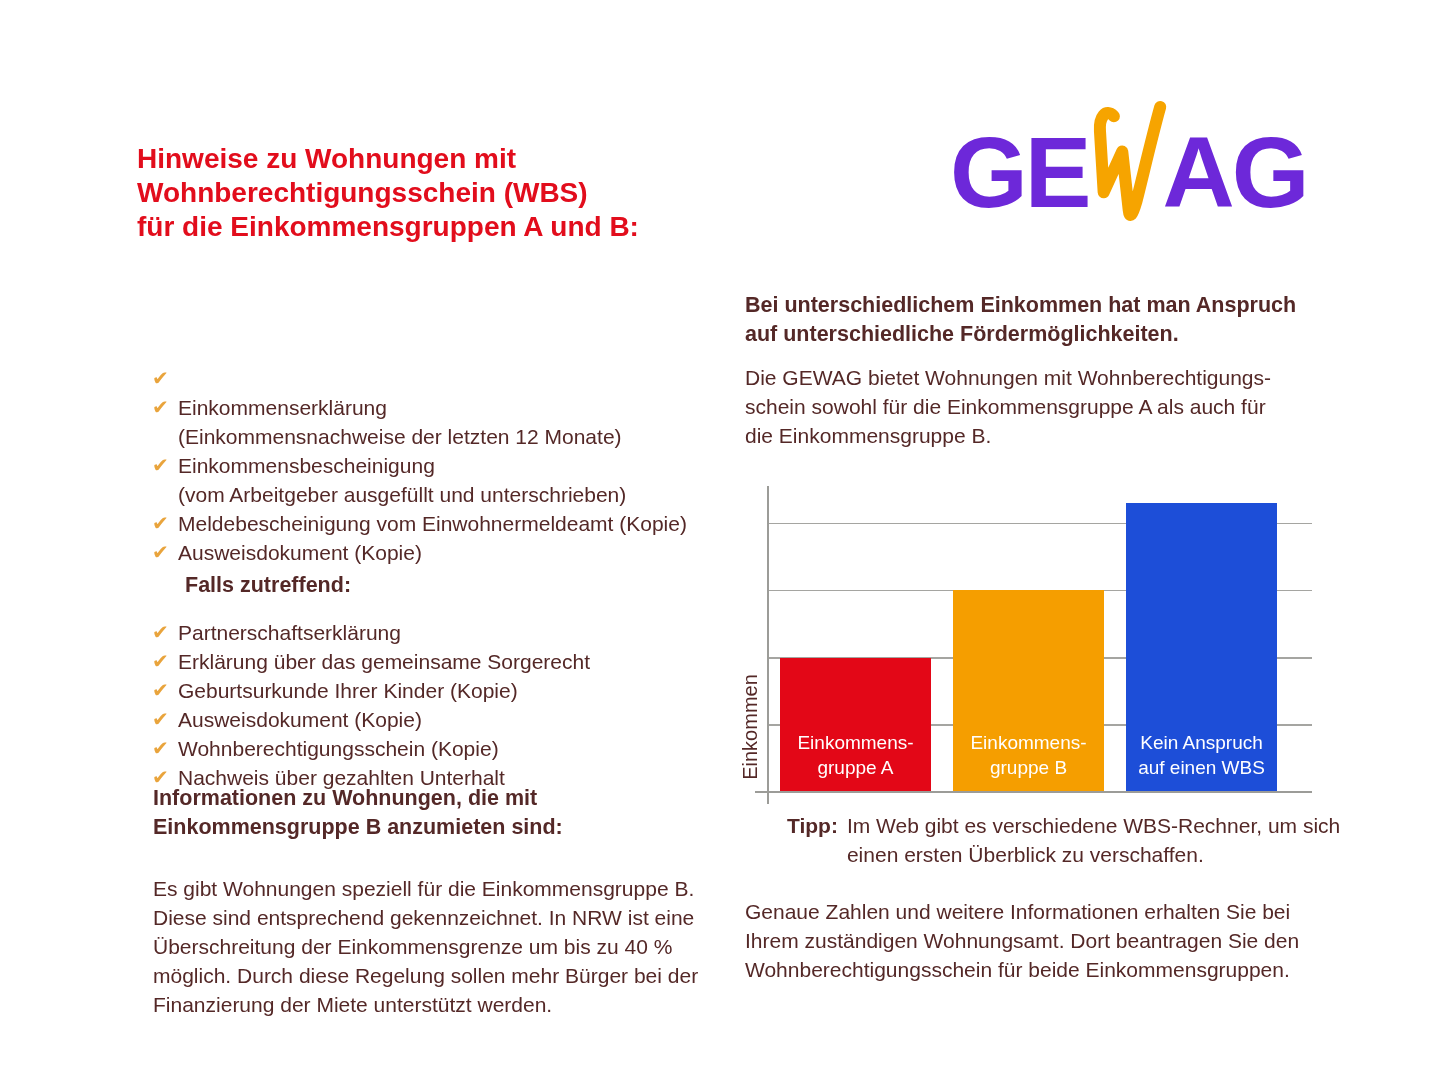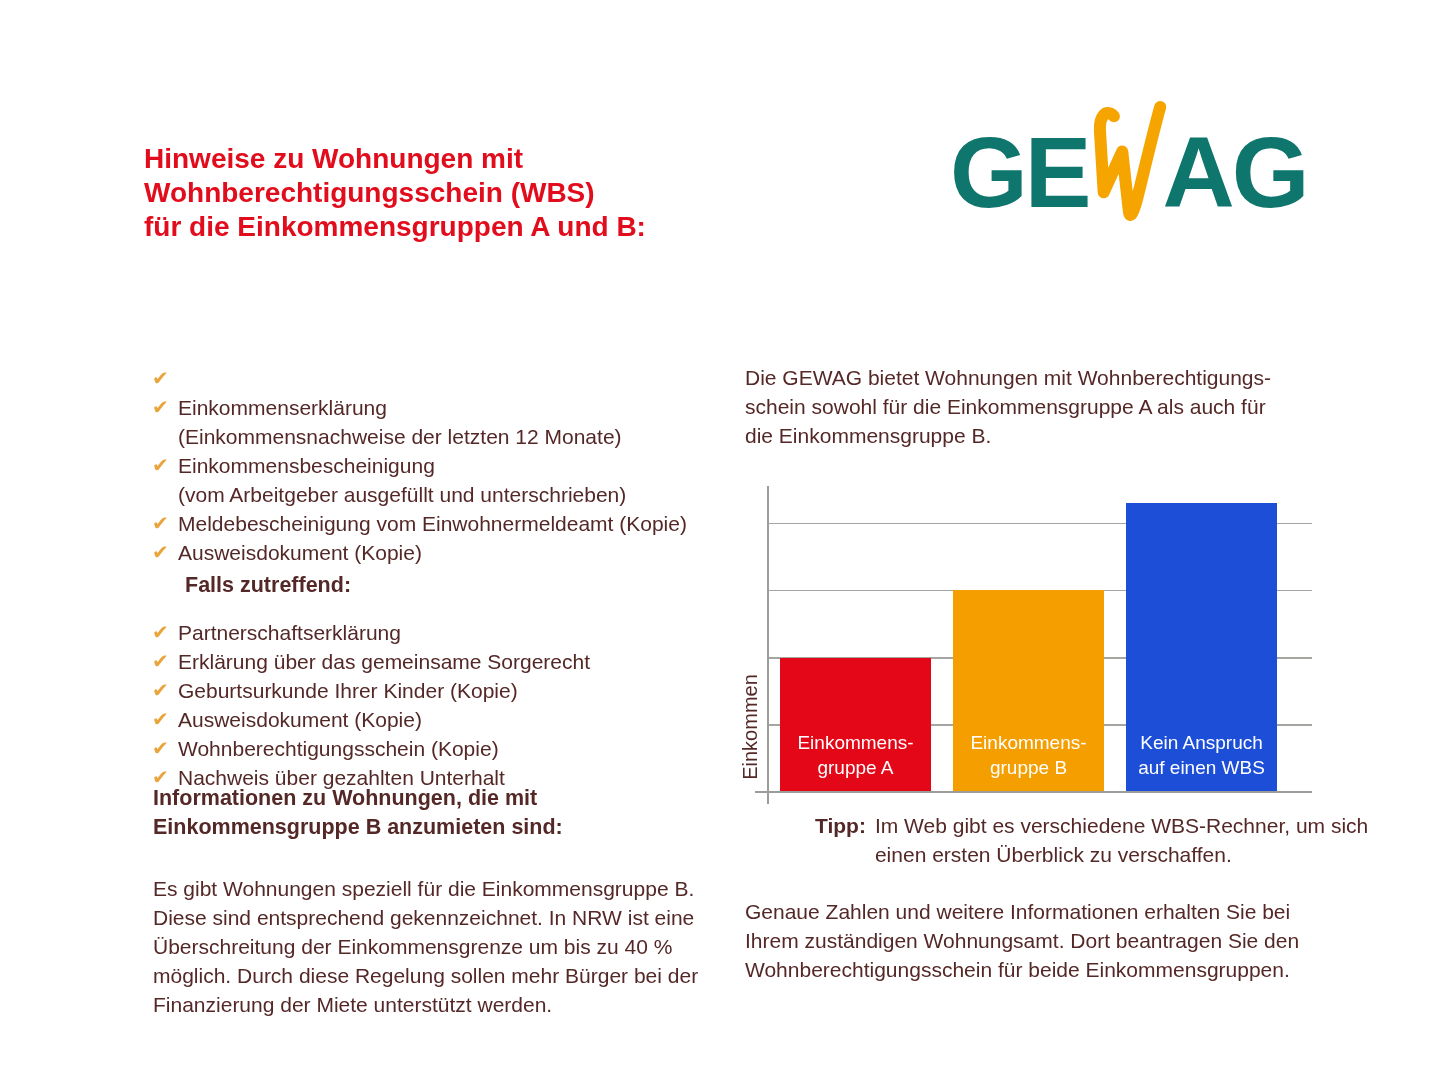--- a/index.html
+++ b/index.html
@@ -3,26 +3,26 @@
 <meta charset="utf-8">
 <style>
   html,body{margin:0;padding:0;background:#fff;}
   .page{
     position:relative;width:1440px;height:1083px;background:#ffffff;overflow:hidden;
     font-family:"Liberation Sans",sans-serif;color:#542827;
   }
   .pre{white-space:pre-line;}
   
   .doc-title{
-    position:absolute;left:144px;top:142px;
+    position:absolute;left:137px;top:142px;
     font-size:28px;font-weight:bold;line-height:34px;color:#e20d1c;white-space:pre-line;
   }
   
   .logo{position:absolute;left:950px;top:126px;display:flex;align-items:flex-start;}
-  .logo-word{font-weight:bold;font-size:100px;line-height:1;letter-spacing:-3px;color:#0f766e;margin-top:-4px;}
+  .logo-word{font-weight:bold;font-size:100px;line-height:1;letter-spacing:-3px;color:#6d28d9;margin-top:-4px;}
   .logo-w{width:102px;height:152px;margin:-32px -14px 0 -14px;flex:0 0 auto;}
   
   .s-heading{position:absolute;font-weight:bold;font-size:21.5px;line-height:29px;white-space:pre-line;color:#542827;}
   .body-text{position:absolute;font-size:21px;line-height:29px;white-space:pre-line;color:#542827;}
   
   .check-list{position:absolute;}
   .check-item{display:flex;align-items:flex-start;font-size:21px;line-height:29px;}
   .check{flex:0 0 26px;width:26px;font-size:20px;line-height:29px;color:#e9a43c;
          font-family:"DejaVu Sans","Liberation Sans",sans-serif;}
   .check-text{white-space:pre-line;}
@@ -31,21 +31,21 @@
   .axis-y{position:absolute;left:30px;top:0;width:2px;height:318px;background:#9c9c98;}
   .baseline{position:absolute;left:18px;top:305px;width:557px;height:2px;background:#9c9c98;}
   .plot{position:absolute;left:32px;top:0;width:543px;height:306px;}
   .gridline{position:absolute;left:0;width:100%;height:1.5px;background:#a5a5a1;}
   .bar{position:absolute;bottom:0;}
   .bar-label{position:absolute;left:0;right:0;bottom:12px;text-align:center;color:#ffffff;
              font-size:19px;line-height:25px;white-space:pre-line;}
   .ylabel{position:absolute;left:-62px;top:228px;width:150px;height:26px;line-height:26px;
           text-align:center;transform:rotate(-90deg);font-size:20px;color:#542827;}
   
-  .tip{position:absolute;left:787px;top:811px;display:flex;font-size:21px;line-height:29px;margin-left:28px;}
+  .tip{position:absolute;left:787px;top:811px;display:flex;font-size:21px;line-height:29px;}
   .tip-label{font-weight:bold;margin-right:9px;}
 </style>
 </head>
 <body>
 
 <div class="page">
 
   <div class="doc-title">Hinweise zu Wohnungen mit
 Wohnberechtigungsschein (WBS)
 für die Einkommensgruppen A und B:</div>
@@ -114,20 +114,22 @@
 
   <div class="s-heading" style="left:153px;top:784px;">Informationen zu Wohnungen, die mit
 Einkommensgruppe B anzumieten sind:</div>
 
   <div class="body-text" style="left:153px;top:874px;">Es gibt Wohnungen speziell für die Einkommensgruppe B.
 Diese sind entsprechend gekennzeichnet. In NRW ist eine
 Überschreitung der Einkommensgrenze um bis zu 40 %
 möglich. Durch diese Regelung sollen mehr Bürger bei der
 Finanzierung der Miete unterstützt werden.</div>
 
+  <div class="s-heading" style="left:745px;top:291px;">Bei unterschiedlichem Einkommen hat man Anspruch
+auf unterschiedliche Fördermöglichkeiten.</div>
 
   <div class="body-text" style="left:745px;top:363px;">Die GEWAG bietet Wohnungen mit Wohnberechtigungs-
 schein sowohl für die Einkommensgruppe A als auch für
 die Einkommensgruppe B.</div>
 
   <div class="chart">
     <div class="ylabel">Einkommen</div>
     <div class="axis-y"></div>
     <div class="plot" id="plot">
         <div class="gridline" style="bottom: 66.2527px;"></div>

